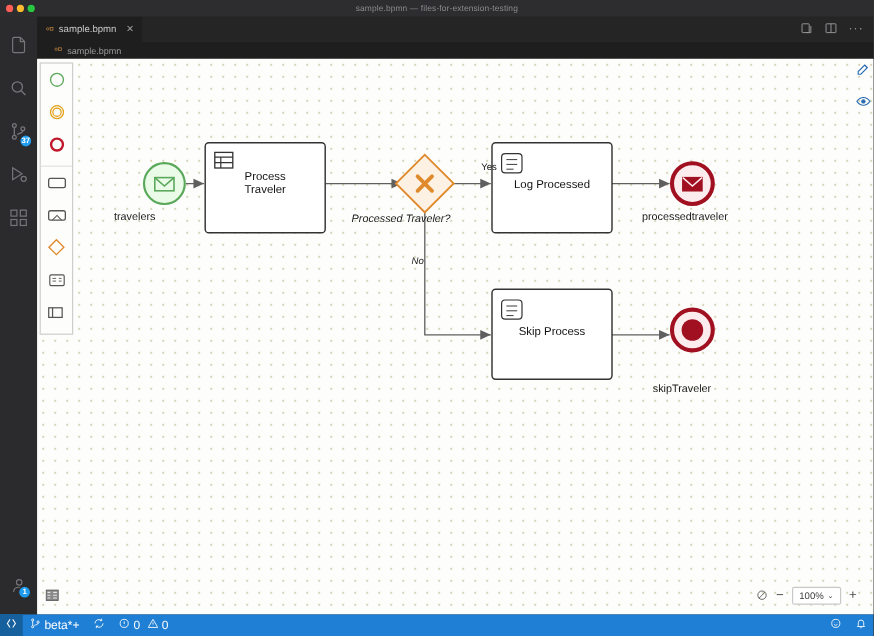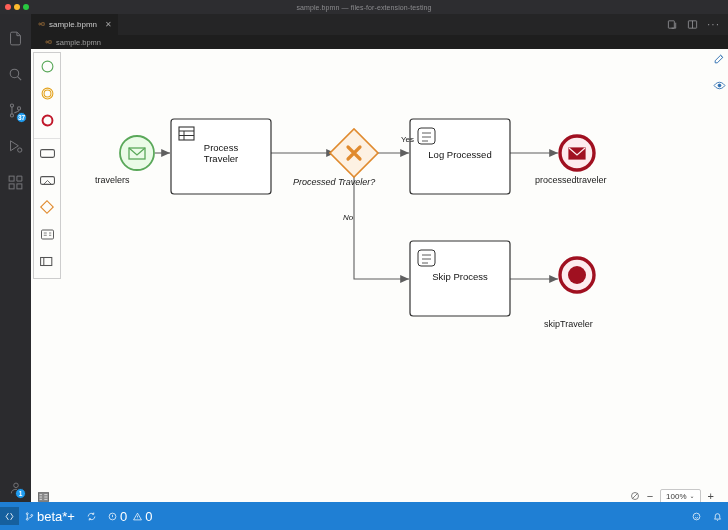--- a/index.html
+++ b/index.html
@@ -112,22 +112,22 @@
 
   
   .dlabel { position: absolute; font-size: 9px; color: #1a1a1a; white-space: nowrap;
     font-family: "Liberation Sans", sans-serif; }
   .flabel { position: absolute; font-size: 8px; color: #1a1a1a; white-space: nowrap; }
   .task-title { position: absolute; font-size: 9.5px; color: #111; text-align: center; width: 100%;
     white-space: pre-line; line-height: 11px; }
 
   
   .statusbar {
-    position: absolute; left: 0; bottom: 0; width: 728px; height: 28px;
-    background: #1f7fd4; display: flex; align-items: center; color: #fff; font-size: 13px;
+    position: absolute; left: 0; bottom: 0; width: 728px; height: 18px;
+    background: #1f7fd4; display: flex; align-items: center; color: #fff; font-size: 10px;
   }
   .sb-item { display: flex; align-items: center; gap: 3px; padding: 0 6px; height: 18px; }
   .sb-right { margin-left: auto; display: flex; align-items: center; }
   .sb-remote { background: #16609e; padding: 0 5px; height: 18px; display: flex; align-items: center; }
 </style>
 </head>
 <body>
 
 <div id="app">
 

